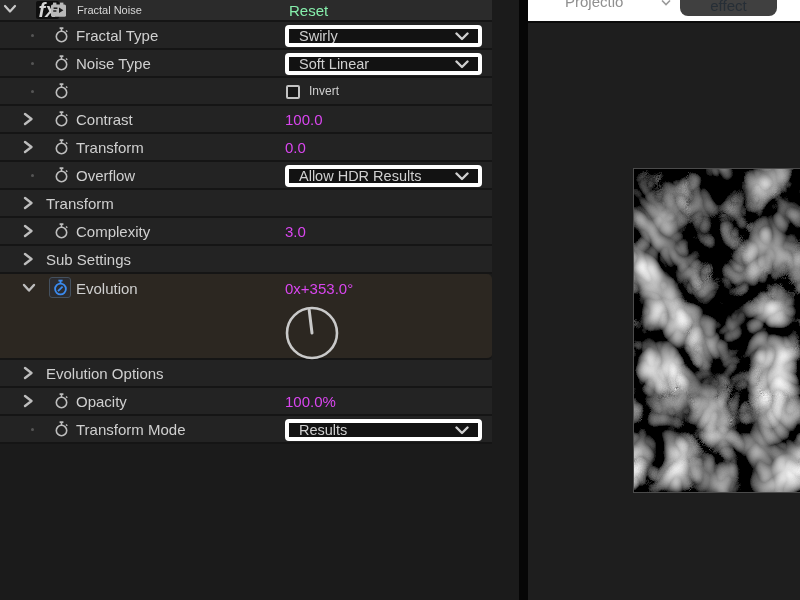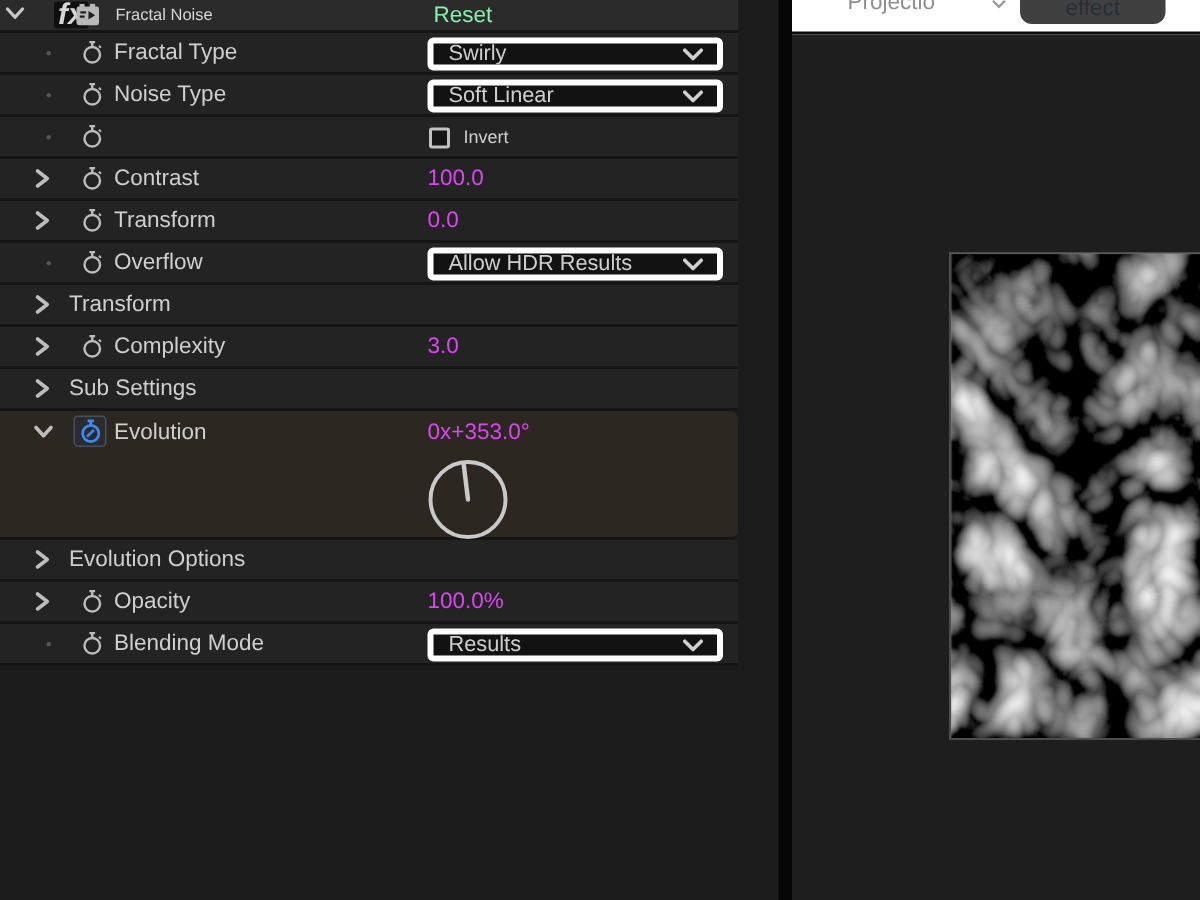--- a/index.html
+++ b/index.html
@@ -256,21 +256,21 @@
       </div>
 
       <div class="row">
         <span class="dot"></span>
         <svg class="sw" viewBox="0 0 17 17">
             <circle cx="8.5" cy="10" r="5.2" fill="none" stroke="currentColor" stroke-width="1.6"></circle>
             <line x1="6.6" y1="1.6" x2="10.4" y2="1.6" stroke="currentColor" stroke-width="1.6"></line>
             <line x1="8.5" y1="1.8" x2="8.5" y2="4.4" stroke="currentColor" stroke-width="1.6"></line>
             <line x1="13" y1="4" x2="14.3" y2="5.3" stroke="currentColor" stroke-width="1.4"></line>
           </svg>
-        <span class="lbl">Blending Mode</span>
+        <span class="lbl">Transform Mode</span>
         <div class="dropdown">
           <span class="dd-text">Results</span>
           <svg class="dd-chev" viewBox="0 0 14 9">
               <polyline points="1.5,1.5 7,7 12.5,1.5" fill="none" stroke="currentColor" stroke-width="2.4" stroke-linecap="round" stroke-linejoin="round"></polyline>
             </svg>
         </div>
       </div>
 
     </div>
   </div>

